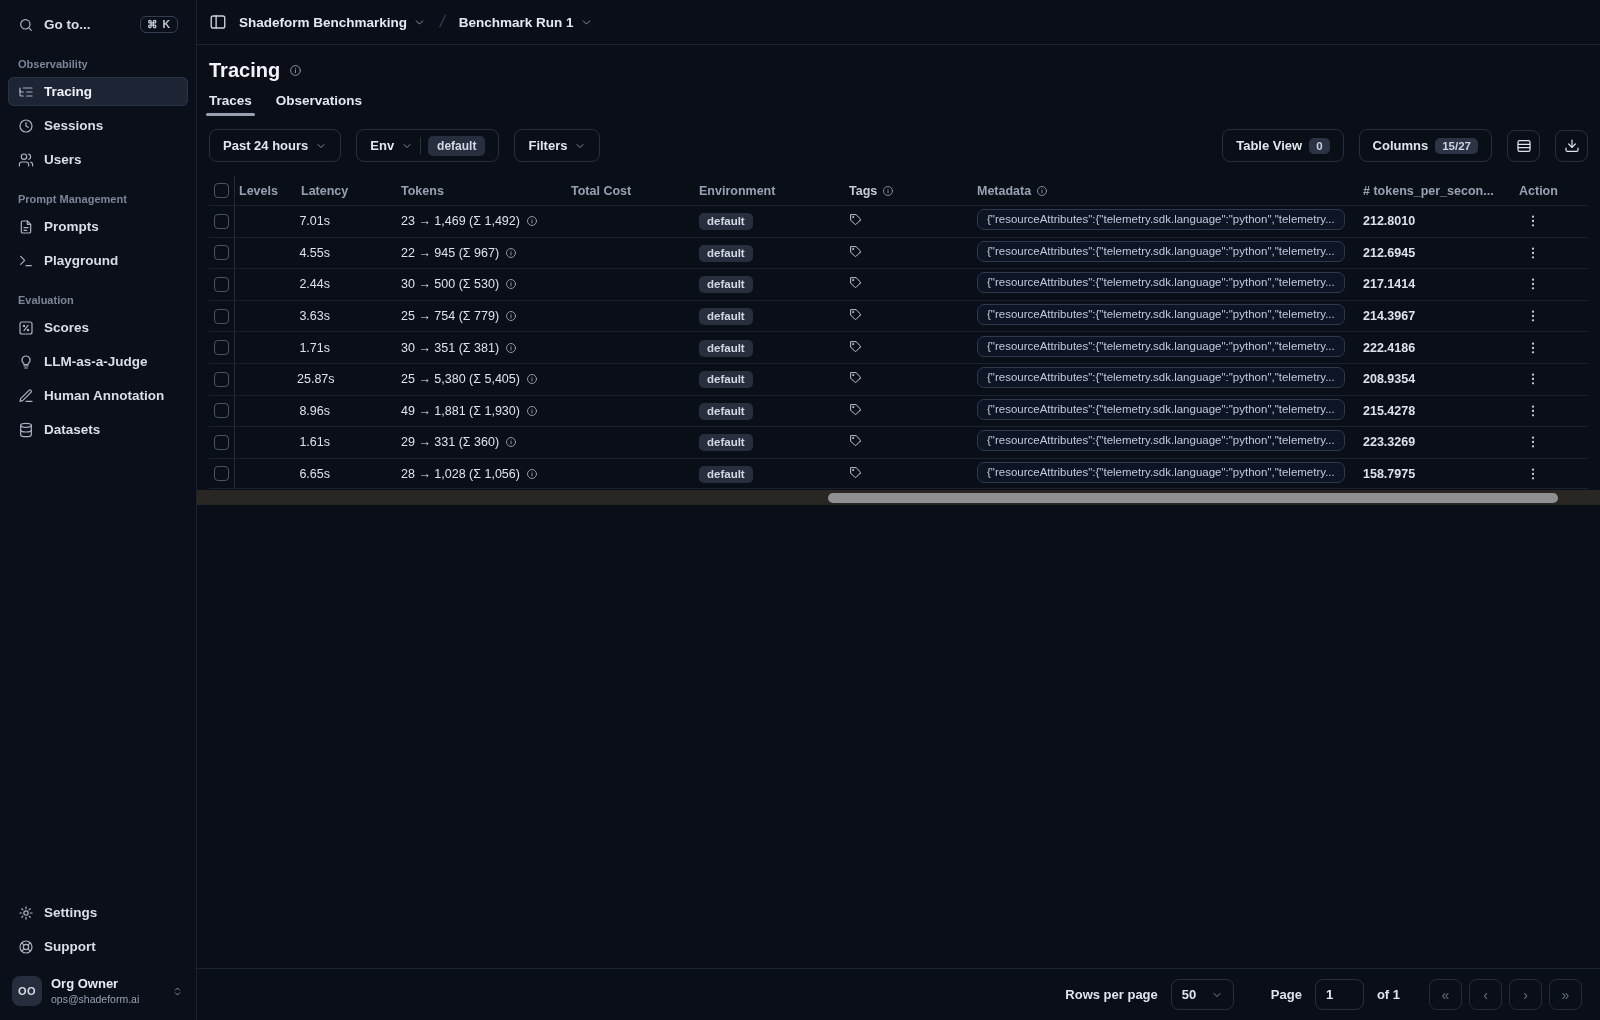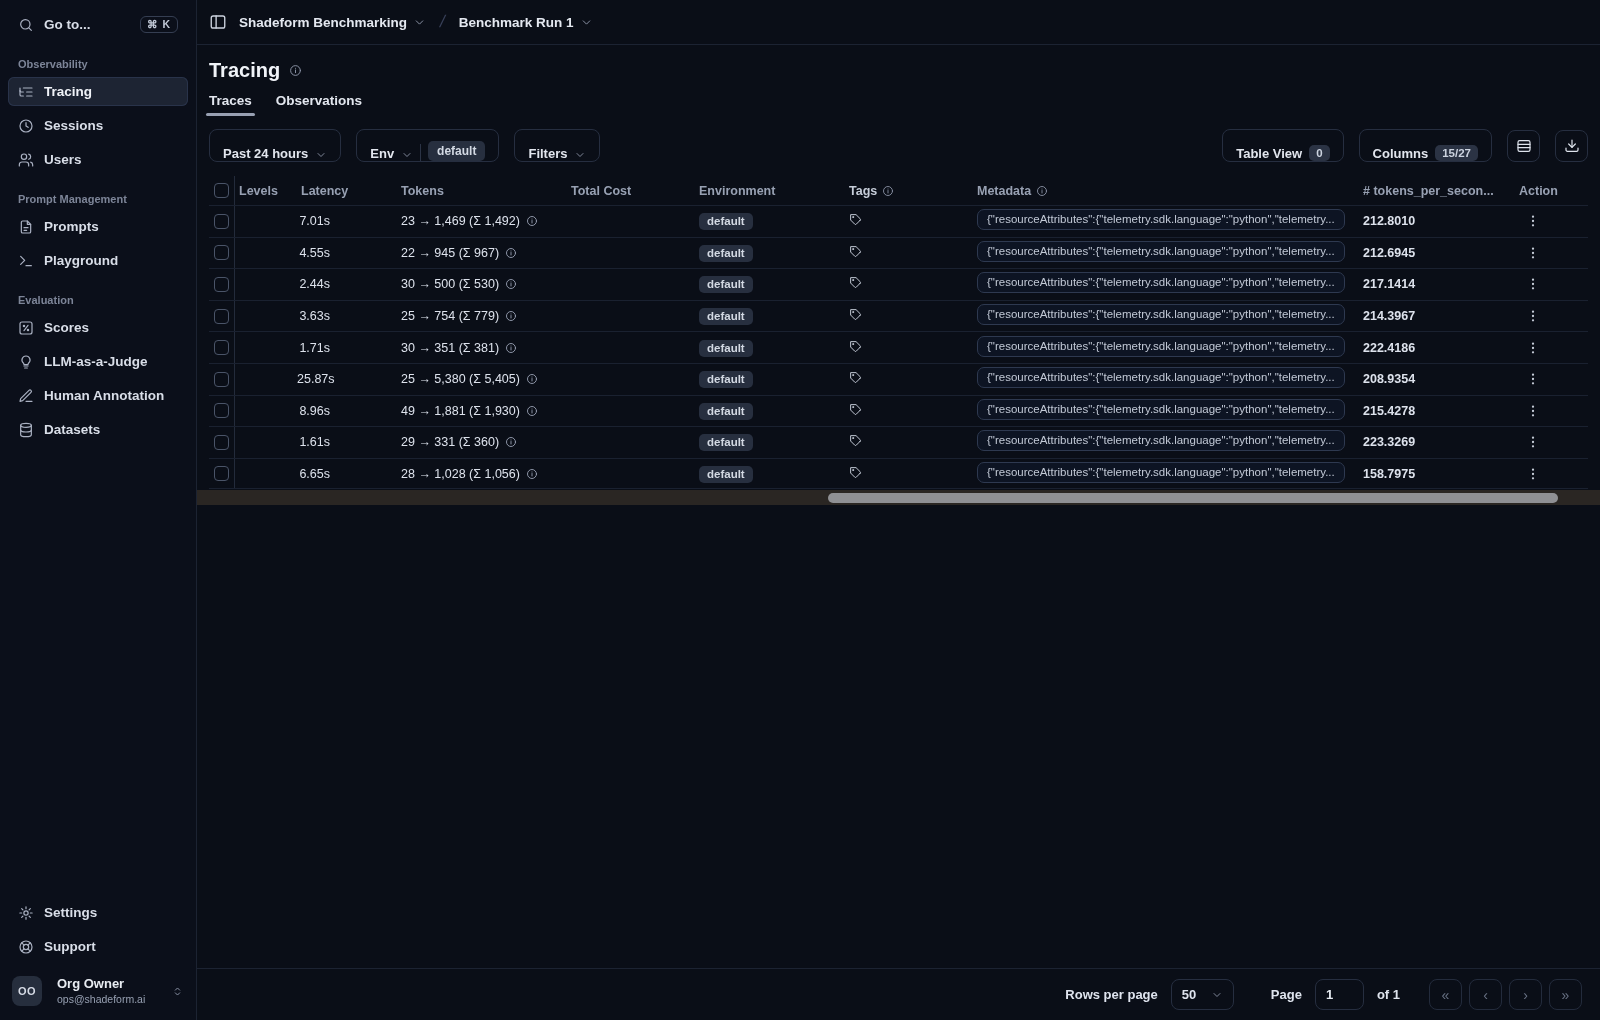--- a/index.html
+++ b/index.html
@@ -24,21 +24,21 @@
   .sb-header { height:45px; flex:0 0 45px; border-bottom:1px solid #1c2332; display:flex; align-items:center; padding:0 14px; gap:8px; }
   .brand-name { font-weight:700; font-size:15px; color:#eaedf4; letter-spacing:.2px; }
   .brand-ver { font-size:10.5px; color:#8b93a6; font-weight:700; }
   .sb-nav { padding:10px 8px 0; display:flex; flex-direction:column; }
   .nav-item { display:flex; align-items:center; gap:10px; height:29px; padding:0 10px; margin-bottom:5px; border-radius:6px; color:#d9dee8; font-size:13.5px; font-weight:600; cursor:pointer; }
   .nav-item .icw { color:#aab1c2; }
   .nav-item.active { background:#1d2433; color:#f0f3f8; box-shadow:inset 0 0 0 1px #29334a; }
   .kbd { margin-left:auto; border:1px solid #353e52; border-radius:6px; padding:1px 6px 2px; font-size:10.5px; font-weight:700; color:#c3cad8; letter-spacing:1px; }
   .section-title { font-size:11px; font-weight:700; color:#7d8598; padding:14px 10px 7px; }
   .sb-spacer { flex:1; }
-  .sb-account { padding:10px 12px 14px; display:flex; align-items:center; gap:15px; }
+  .sb-account { padding:10px 12px 14px; display:flex; align-items:center; gap:9px; }
   .avatar { width:30px; height:30px; border-radius:8px; background:#262e3d; color:#d6dbe5; font-weight:700; font-size:11px; display:flex; align-items:center; justify-content:center; letter-spacing:.5px; }
   .acct-meta { display:flex; flex-direction:column; line-height:1.25; flex:1; min-width:0; }
   .acct-name { font-size:13px; font-weight:700; color:#e8ecf2; }
   .acct-email { font-size:10.5px; color:#97a0b2; }
 
   
   .main { flex:1; display:flex; flex-direction:column; min-width:0; }
   .top-header { height:45px; flex:0 0 45px; border-bottom:1px solid #1c2332; display:flex; align-items:center; padding:0 12px; gap:12px; }
   .icon-btn-plain { color:#cdd3df; cursor:pointer; display:flex; align-items:center; }
   .crumb { display:flex; align-items:center; gap:6px; font-size:13.5px; font-weight:600; color:#e4e8f0; cursor:pointer; }
@@ -53,21 +53,21 @@
   .tab.active::after { content:""; position:absolute; left:-3px; right:-3px; bottom:0; height:3px; background:#98a0b2; border-radius:2px; }
 
   
   .filter-bar { display:flex; align-items:center; gap:15px; margin-top:13px; }
   .search-box { display:flex; align-items:center; gap:7px; border:1px solid #262e40; border-radius:8px; height:33px; padding:0 11px; width:243px; cursor:text; }
   .search-box .icw { color:#9aa2b4; }
   .search-input { background:transparent; border:none; outline:none; color:#dfe4ee; font-size:13px; width:76px; font-family:inherit; }
   .search-input::placeholder { color:#6d7690; }
   .search-mode { margin-left:auto; display:flex; align-items:center; gap:5px; font-size:13px; font-weight:700; color:#e2e6ee; cursor:pointer; white-space:nowrap; }
   .search-mode .icw { color:#8b93a6; }
-  .fbtn { display:flex; align-items:flex-end; gap:7px; border:1px solid #262e40; border-radius:8px; height:33px; padding:0 13px; font-size:13px; font-weight:700; color:#e2e6ee; cursor:pointer; background:transparent; white-space:nowrap; }
+  .fbtn { display:flex; align-items:center; gap:7px; border:1px solid #262e40; border-radius:8px; height:33px; padding:0 13px; font-size:13px; font-weight:700; color:#e2e6ee; cursor:pointer; background:transparent; white-space:nowrap; }
   .fbtn .icw { color:#8b93a6; }
   .vdiv { width:1px; height:17px; background:#2b3345; }
   .count-badge { background:#2b3344; border-radius:5px; padding:2px 7px; font-size:11.5px; font-weight:700; color:#ccd3df; }
   .env-pill { background:#272f3f; border-radius:5px; padding:3px 9px; font-size:12px; font-weight:600; color:#d3d9e3; }
   .fspacer { flex:1; }
   .icon-btn { width:33px; height:32px; border:1px solid #262e40; border-radius:8px; display:flex; align-items:center; justify-content:center; color:#dfe4ed; cursor:pointer; background:transparent; }
 
   
   .table-wrap { margin-top:14px; }
   .thead { display:flex; align-items:center; height:29px; color:#98a1b3; font-size:12.5px; font-weight:600; }

